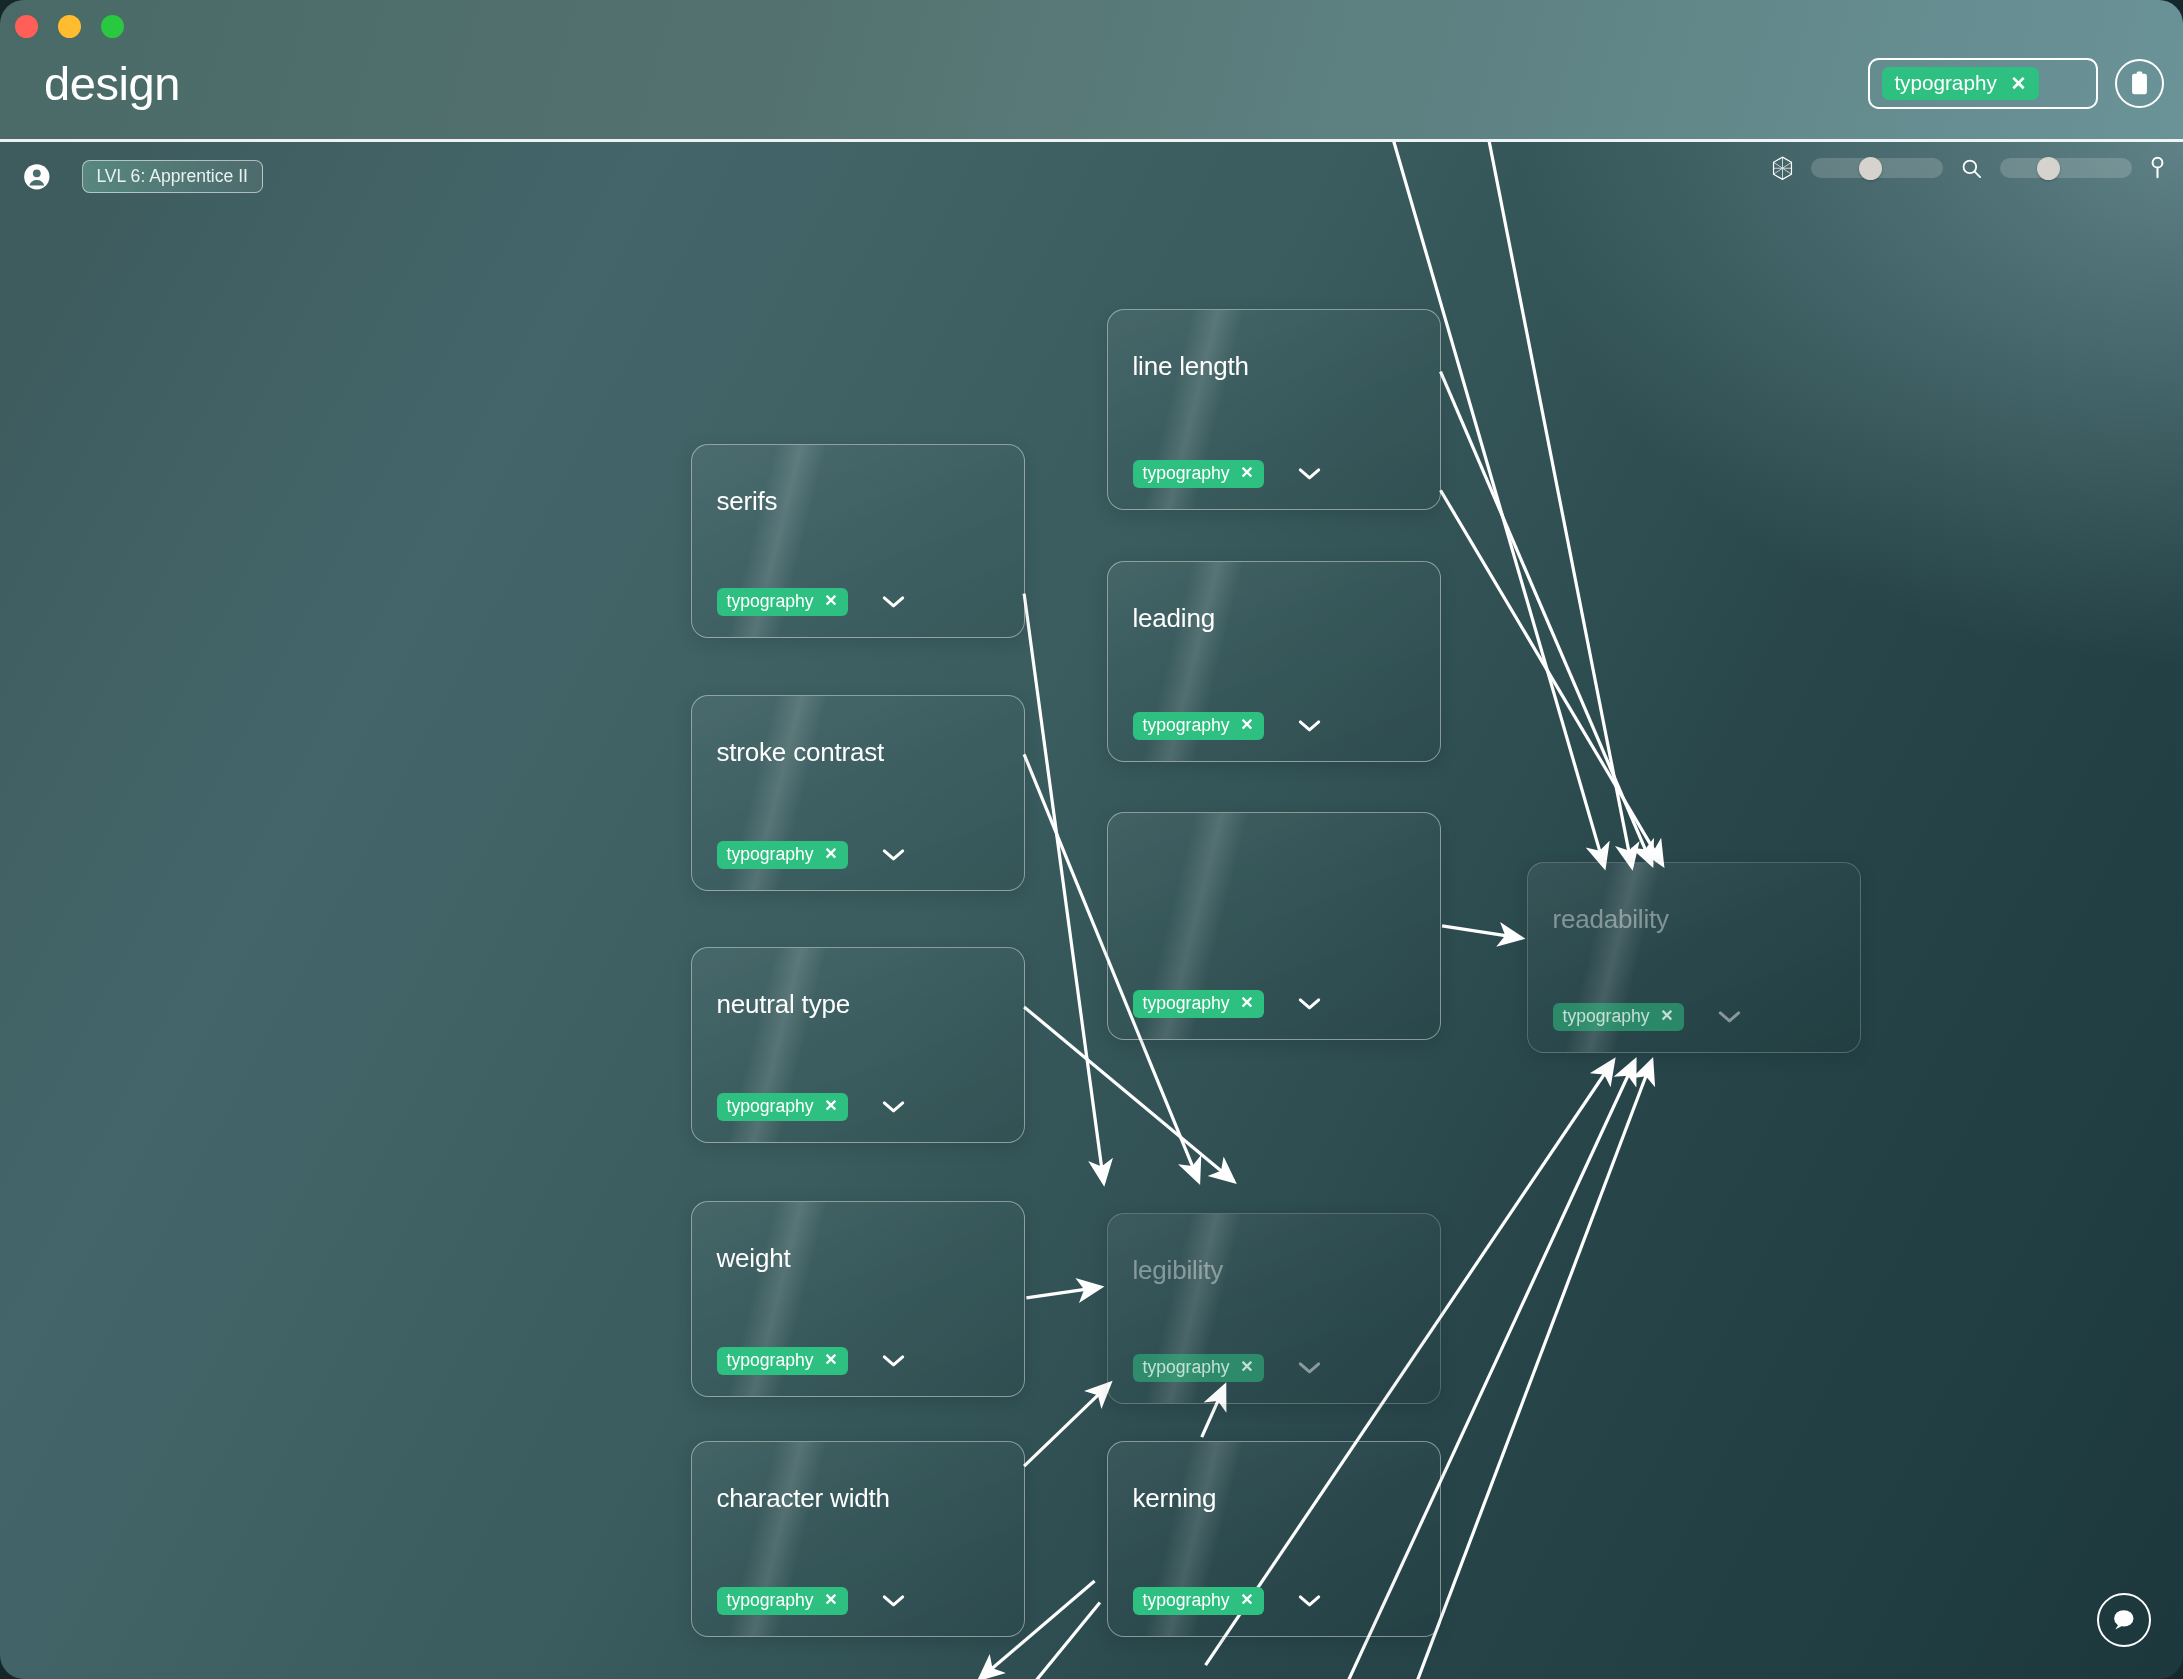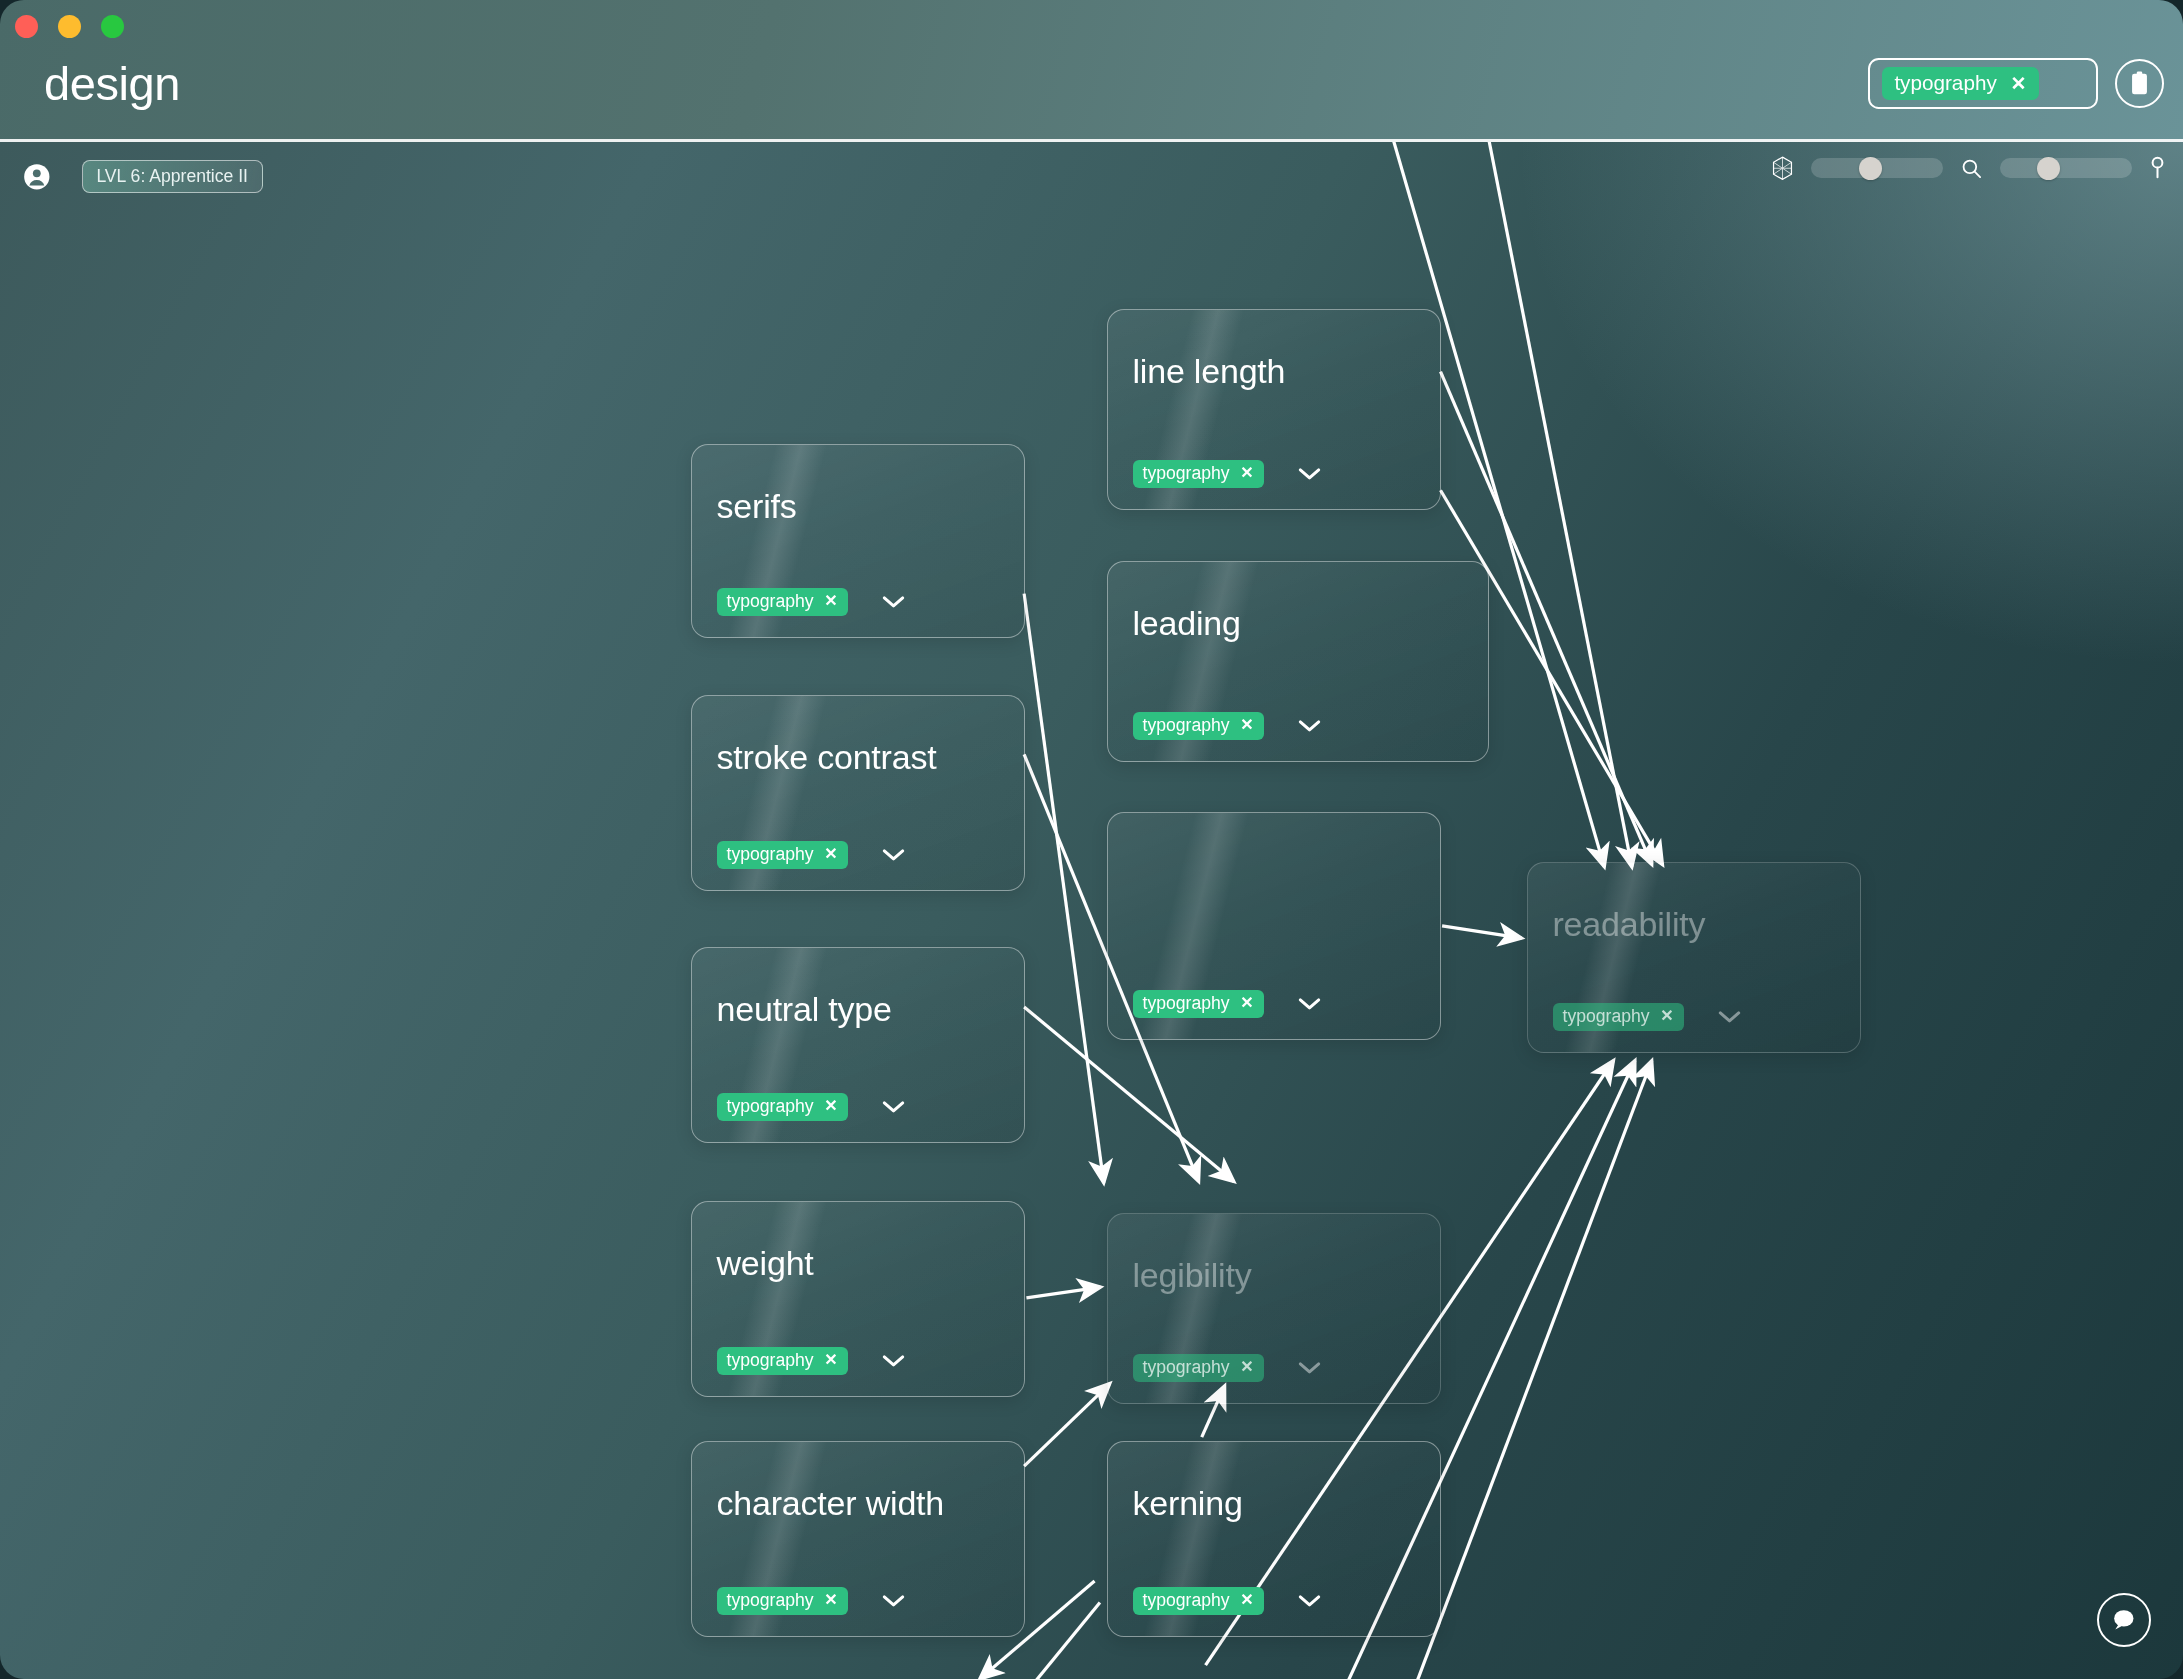--- a/index.html
+++ b/index.html
@@ -98,21 +98,21 @@
     box-shadow:0 4.6px 17px rgba(0,0,0,.12);
     overflow:hidden;
   }
   .node .shine {
     position:absolute; top:-40%; left:-10%; width:70%; height:190%;
     background:linear-gradient(104deg, rgba(255,255,255,0) 42%, rgba(255,255,255,.13) 50%, rgba(255,255,255,0) 58%);
     transform:rotate(0deg); pointer-events:none;
   }
   .node-title {
     position:absolute; left:24.5px; top:41px;
-    font-size:34px; font-weight:400; color:#ffffff;
+    font-size:26px; font-weight:400; color:#ffffff;
     line-height:1.22; letter-spacing:-0.2px;text-align:right;
   }
   .node-footer {
     position:absolute; left:24.5px; bottom:21.4px;
     display:flex; align-items:center; gap:34px;
   }
   .node-footer .chip { font-size:17.6px; padding:4.6px 10px 5.4px 10px; gap:10.7px; border-radius:6.1px; }
   .node-footer .chip .chip-x { font-size:16px; }
   .chevron { color:#ffffff; font-size:0; line-height:0; }
 
@@ -246,21 +246,21 @@
           <div class="node-footer">
             <span class="chip">
               <span>typography</span>
               <span class="chip-x">✕</span>
             </span>
             <span class="chevron"><svg width="23" height="13.8" viewBox="0 0 20 12">
                 <polyline points="2,2.5 10,9.5 18,2.5" fill="none" stroke="#ffffff" stroke-width="2.6" stroke-linecap="round" stroke-linejoin="round"></polyline>
               </svg></span>
           </div>
         </div>
-        <div class="node" style="left: 1107px; top: 419px; width: 382px; height: 201px;">
+        <div class="node" style="left: 1107px; top: 419px; width: 334px; height: 201px;">
           <span class="shine"></span>
           <div class="node-title">leading</div>
           <div class="node-footer">
             <span class="chip">
               <span>typography</span>
               <span class="chip-x">✕</span>
             </span>
             <span class="chevron"><svg width="23" height="13.8" viewBox="0 0 20 12">
                 <polyline points="2,2.5 10,9.5 18,2.5" fill="none" stroke="#ffffff" stroke-width="2.6" stroke-linecap="round" stroke-linejoin="round"></polyline>
               </svg></span>

